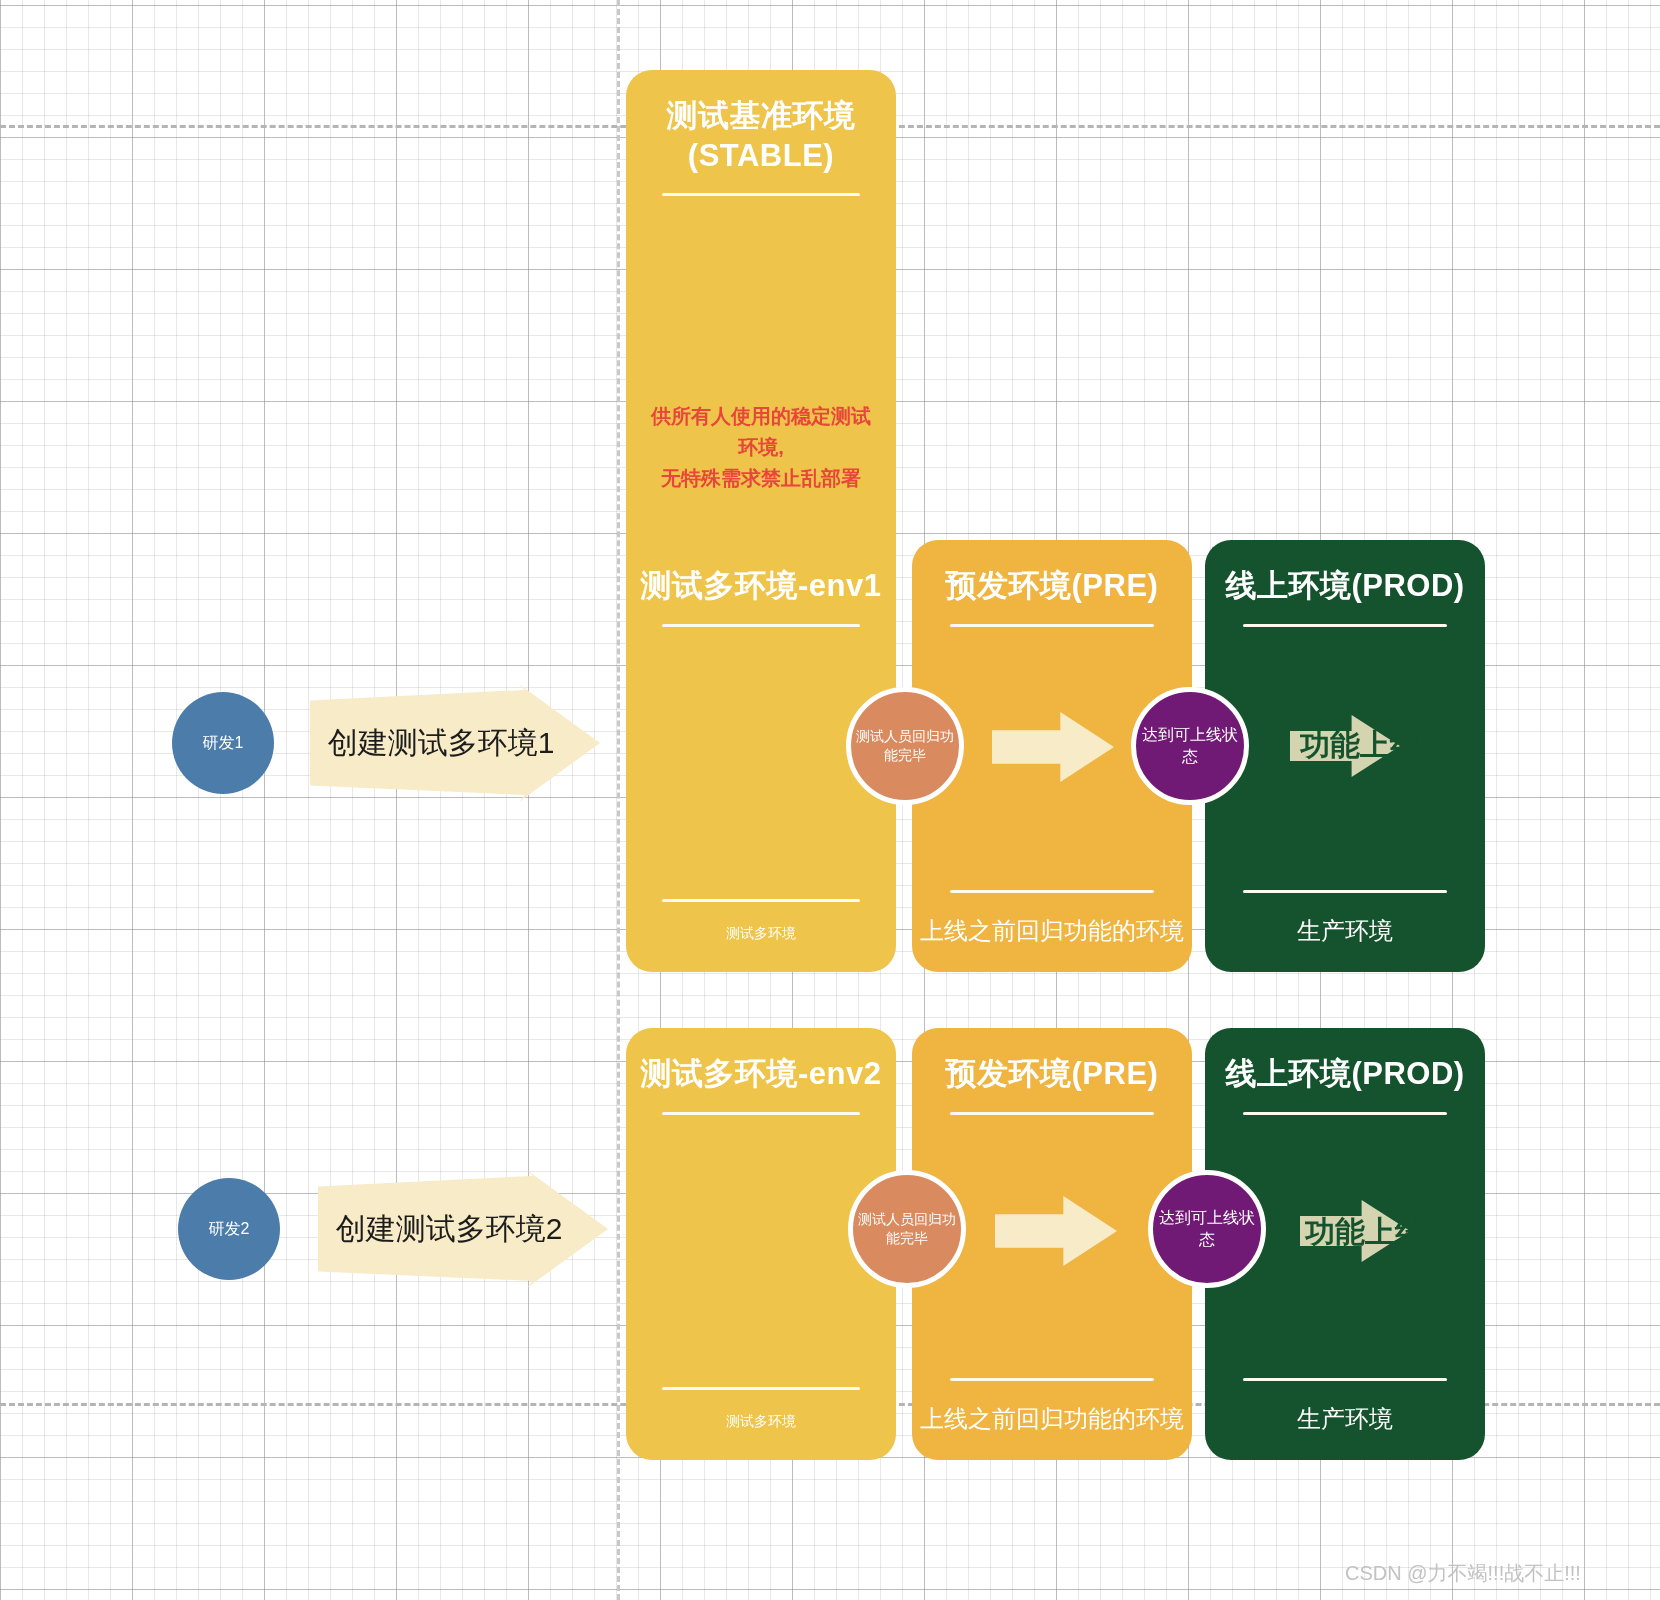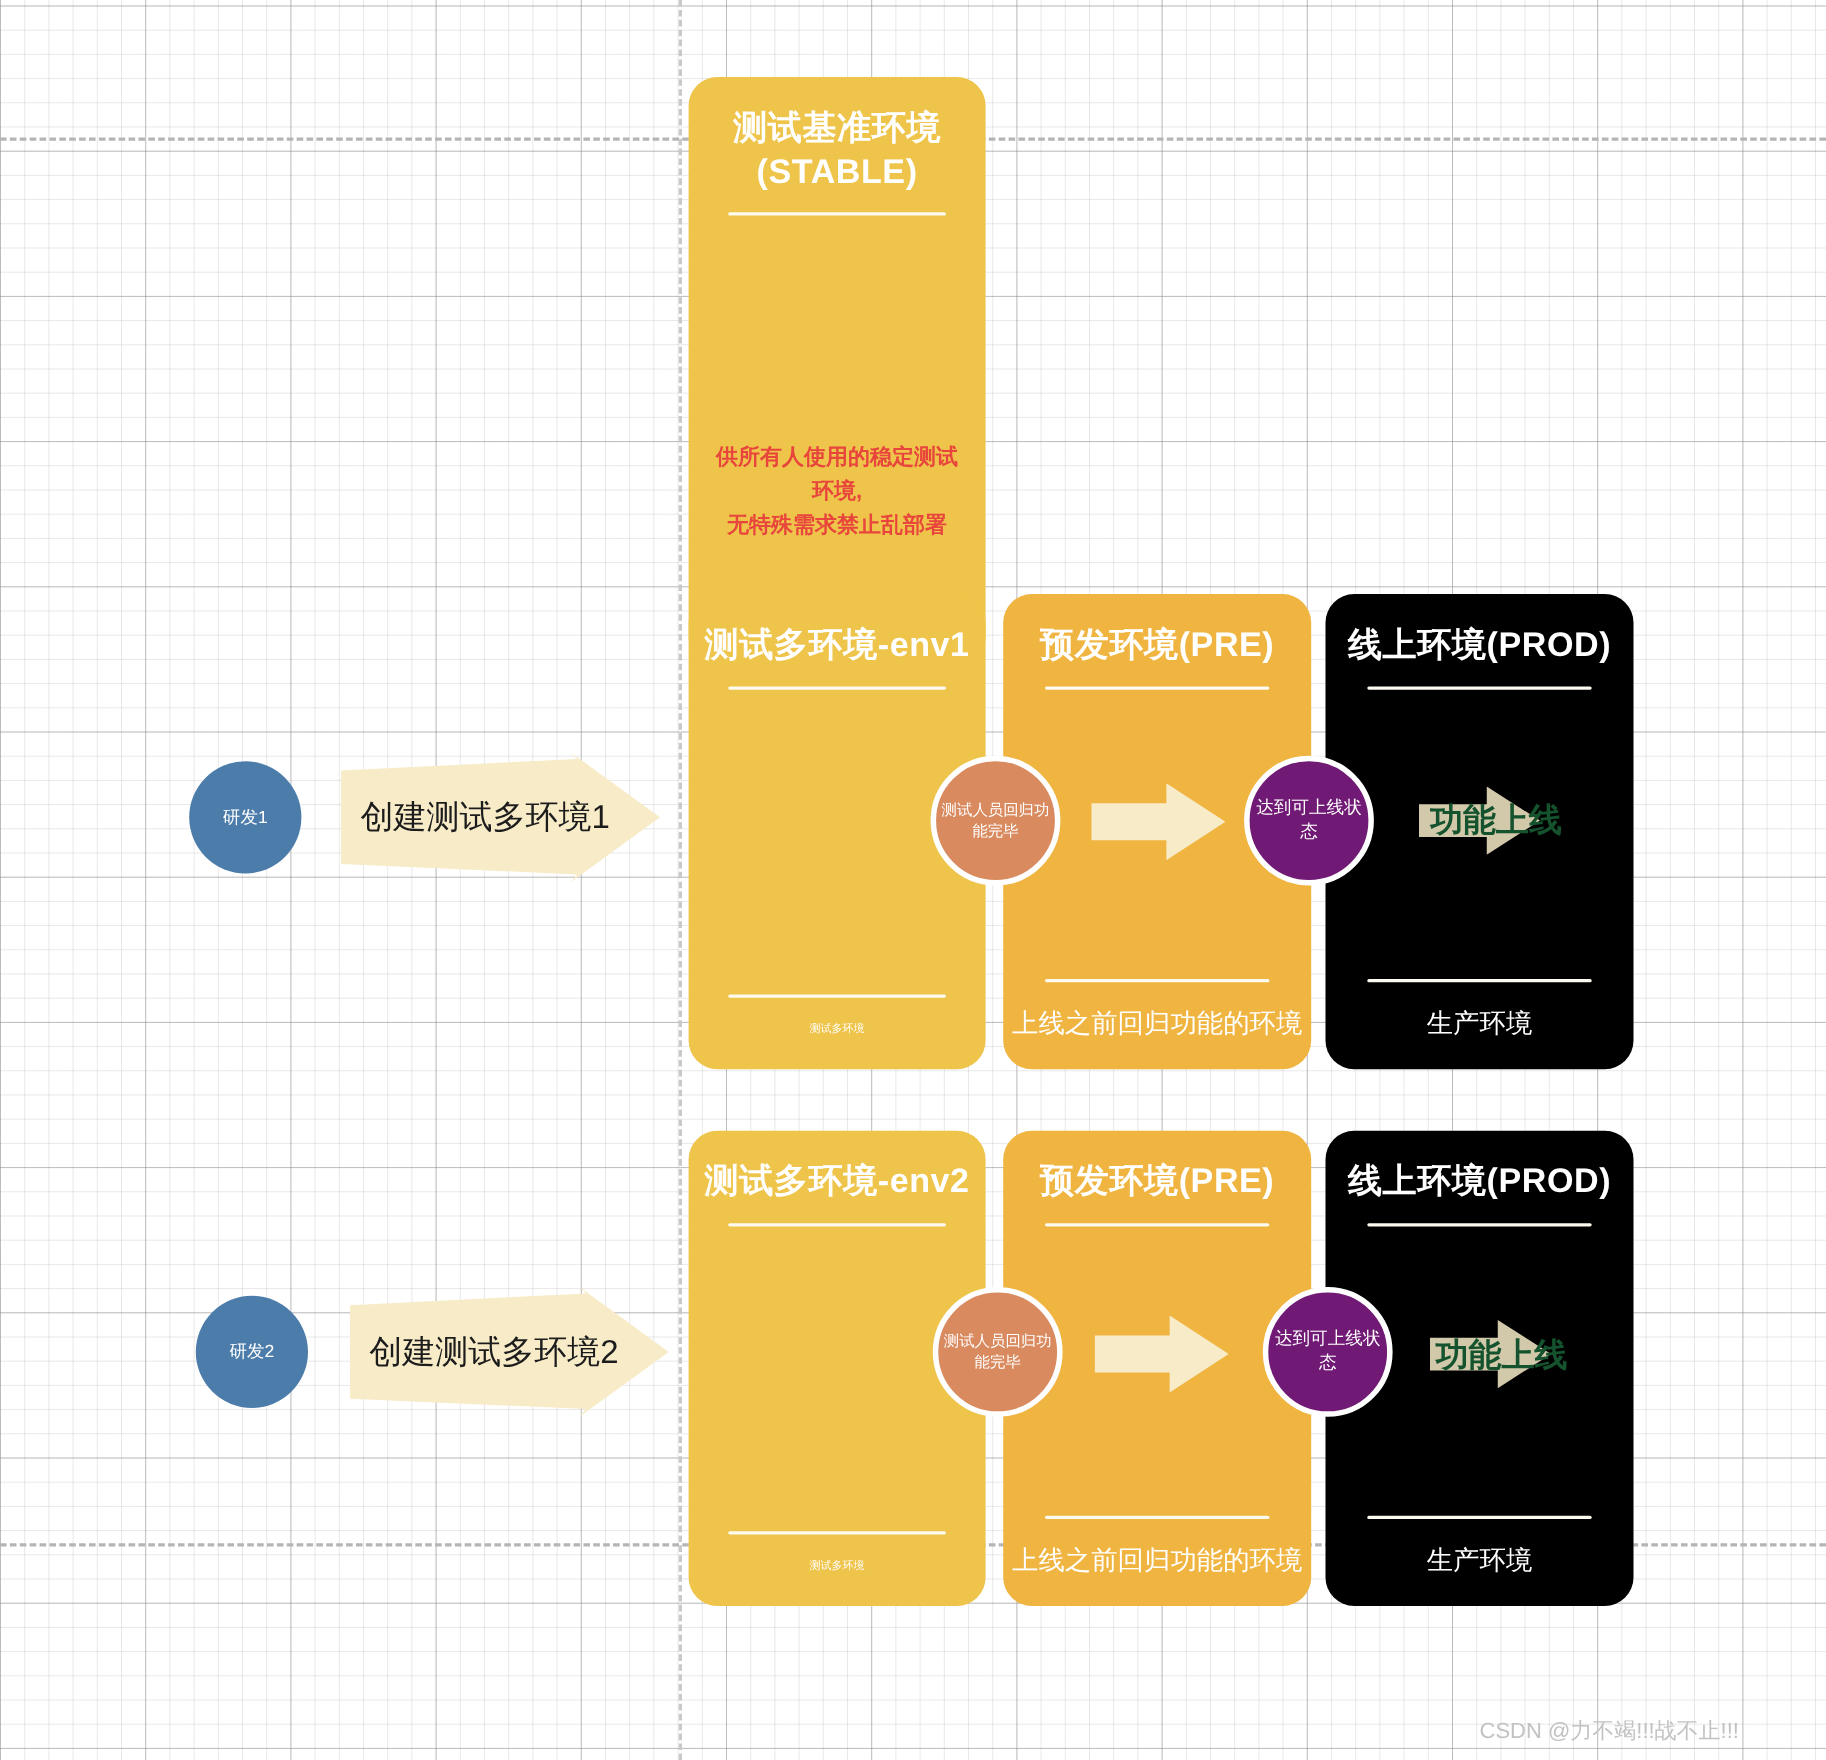--- a/index.html
+++ b/index.html
@@ -44,30 +44,30 @@
   .card .rule{
     width:73%;height:3px;background:#fdfaf0;border-radius:2px;
     margin-top:18px;flex:0 0 auto;
   }
   .card .rule.bottom{margin-top:0;}
   .card .spacer{flex:1 1 auto;}
   .card .caption{
     font-size:24px;line-height:1.3;text-align:center;width:100%;
     margin:22px 0 26px 0;
   }
-  .card .caption.small{font-size:10px;margin-bottom:30px;}
+  .card .caption.small{font-size:14px;margin-bottom:30px;}
   .card .note{
     color:#e8453c;font-size:20px;font-weight:bold;line-height:1.55;
     text-align:center;width:82%;
   }
 
   .c-stable{background:#efc44a;}
   .c-env{background:#efc44a;}
   .c-pre{background:#f0b441;}
-  .c-prod{background:#000000;}
+  .c-prod{background:#14532d;}
 
   
   .circ{
     position:absolute;border-radius:50%;
     display:flex;align-items:center;justify-content:center;
     text-align:center;color:#fff;box-sizing:border-box;
   }
   .circ-dev{background:#4c7caa;font-size:16px;}
   .circ-test{
     background:#d98a5e;border:5px solid #fff;font-size:14px;line-height:1.35;

